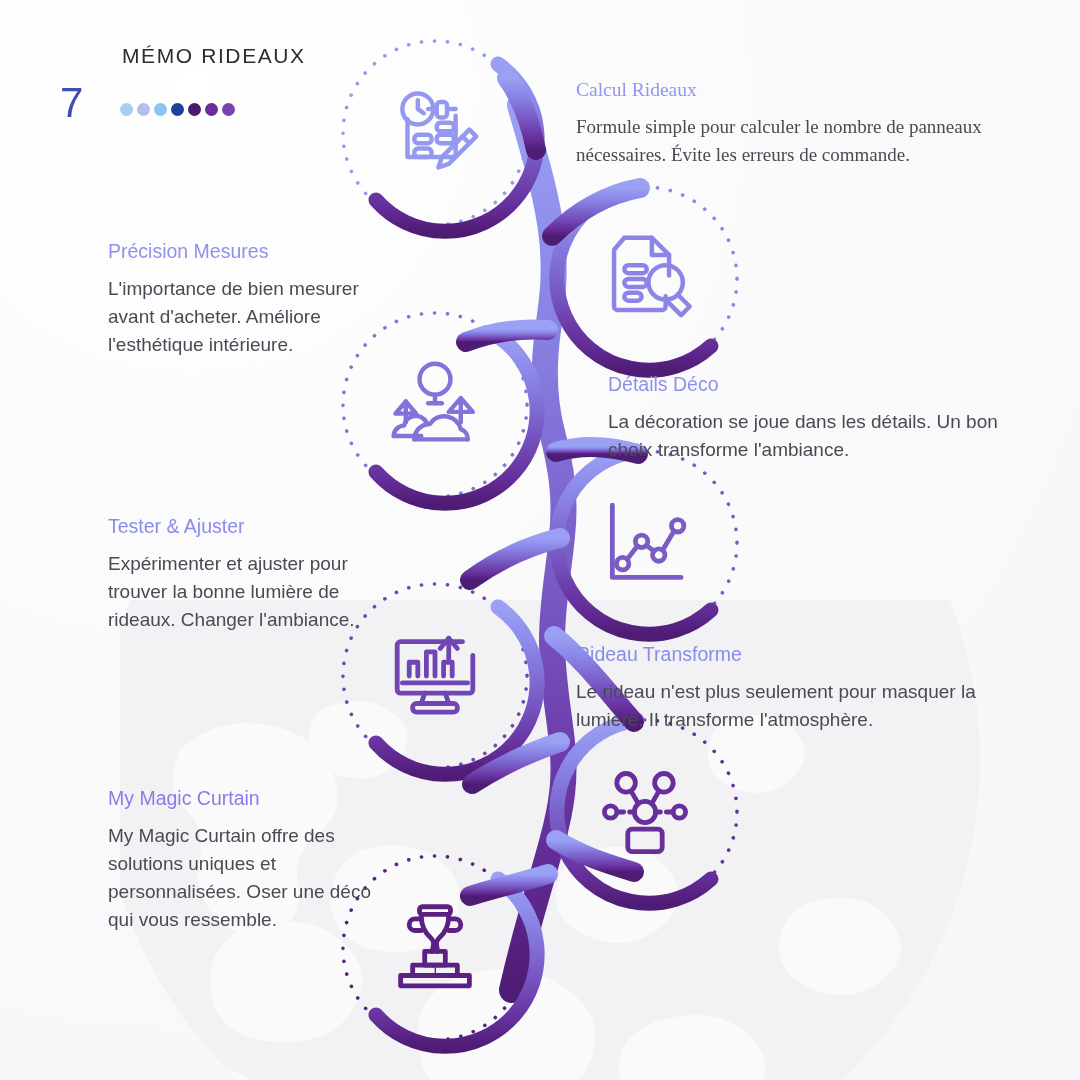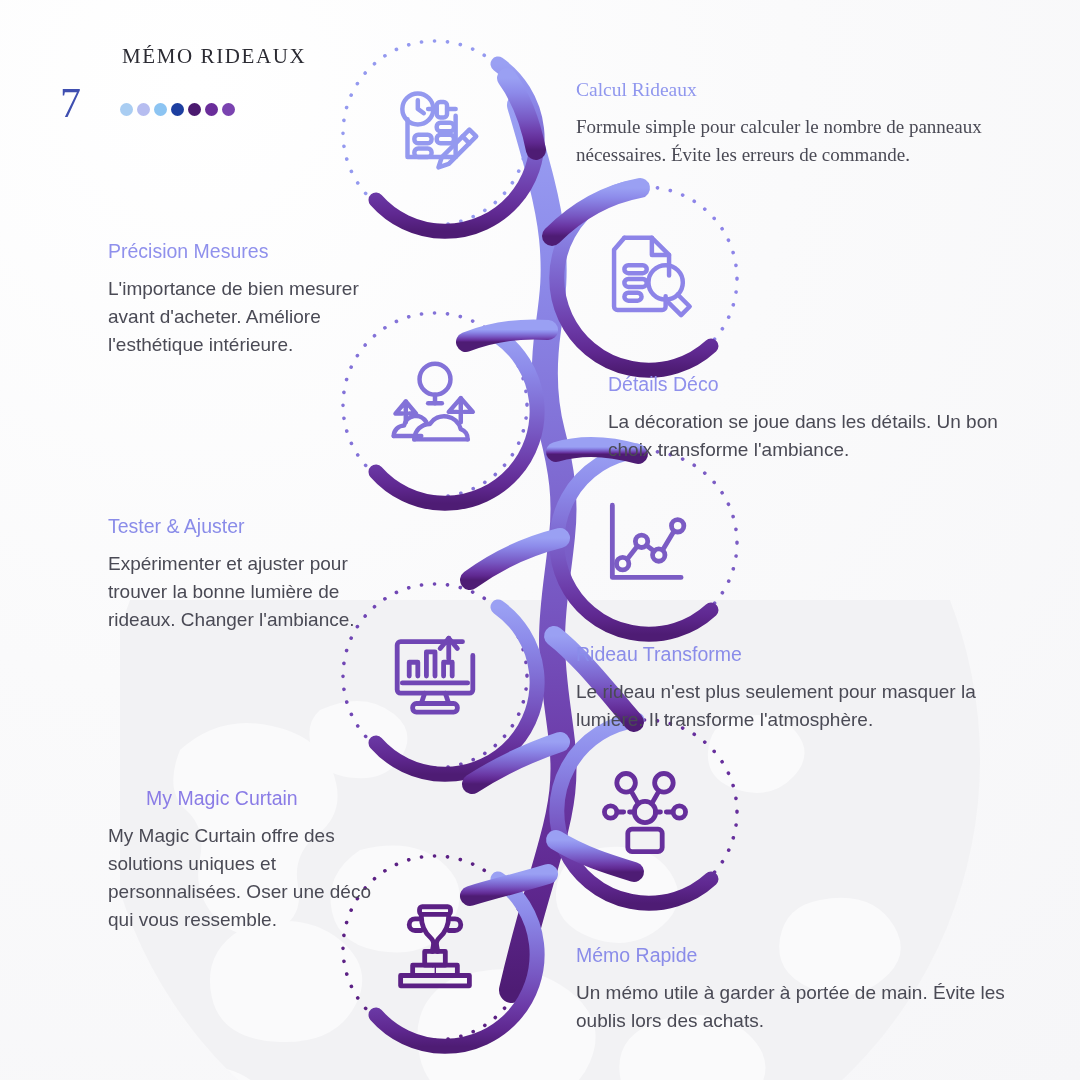--- a/index.html
+++ b/index.html
@@ -15,21 +15,21 @@
       radial-gradient(circle at 18% 8%, #ffffff 0%, #fafafb 45%, #f6f6f8 100%);
   }
   
   .globe-watermark{
     position:absolute;left:120px;top:600px;width:980px;height:620px;
     pointer-events:none;opacity:1;
   }
   .globe-watermark svg{display:block;}
 
   
-  .header{position:absolute;left:0;top:0;width:1080px;height:160px;font-family:Liberation Serif, serif;}
+  .header{position:absolute;left:0;top:0;width:1080px;height:160px;}
   .memo-title{
     position:absolute;left:122px;top:44px;
     font-size:21px;letter-spacing:1.6px;color:#2b2b33;font-weight:400;
   }
   .page-number{
     position:absolute;left:60px;top:82px;
     font-size:42px;color:#3f4fb0;font-weight:300;line-height:1;
   }
   .dot-row{position:absolute;left:120px;top:103px;display:flex;gap:4px;align-items:center;}
   .dot-row i{display:block;width:13px;height:13px;border-radius:50%;}
@@ -295,22 +295,18 @@
     <h3 style="color: rgb(138, 140, 233);">Tester &amp; Ajuster</h3>
     <p>Expérimenter et ajuster pour trouver la bonne lumière de rideaux. Changer l'ambiance.</p>
   </div>
 
   <div class="block right" style="left:576px;top:643px;width:430px;">
     <h3 style="color: rgb(138, 140, 233);">Rideau Transforme</h3>
     <p>Le rideau n'est plus seulement pour masquer la lumière. Il transforme l'atmosphère.</p>
   </div>
 
   <div class="block left" style="left:108px;top:787px;">
-    <h3 style="color: rgb(138, 124, 230); margin-left: 38px;">My Magic Curtain</h3>
+    <h3 style="color: rgb(138, 124, 230);">My Magic Curtain</h3>
     <p>My Magic Curtain offre des solutions uniques et personnalisées. Oser une déco qui vous ressemble.</p>
   </div>
 
-  <div class="block right" style="left:576px;top:944px;width:430px;">
-    <h3 style="color: rgb(138, 140, 233);">Mémo Rapide</h3>
-    <p>Un mémo utile à garder à portée de main. Évite les oublis lors des achats.</p>
-  </div>
 
 </div>
 
 </body></html>

